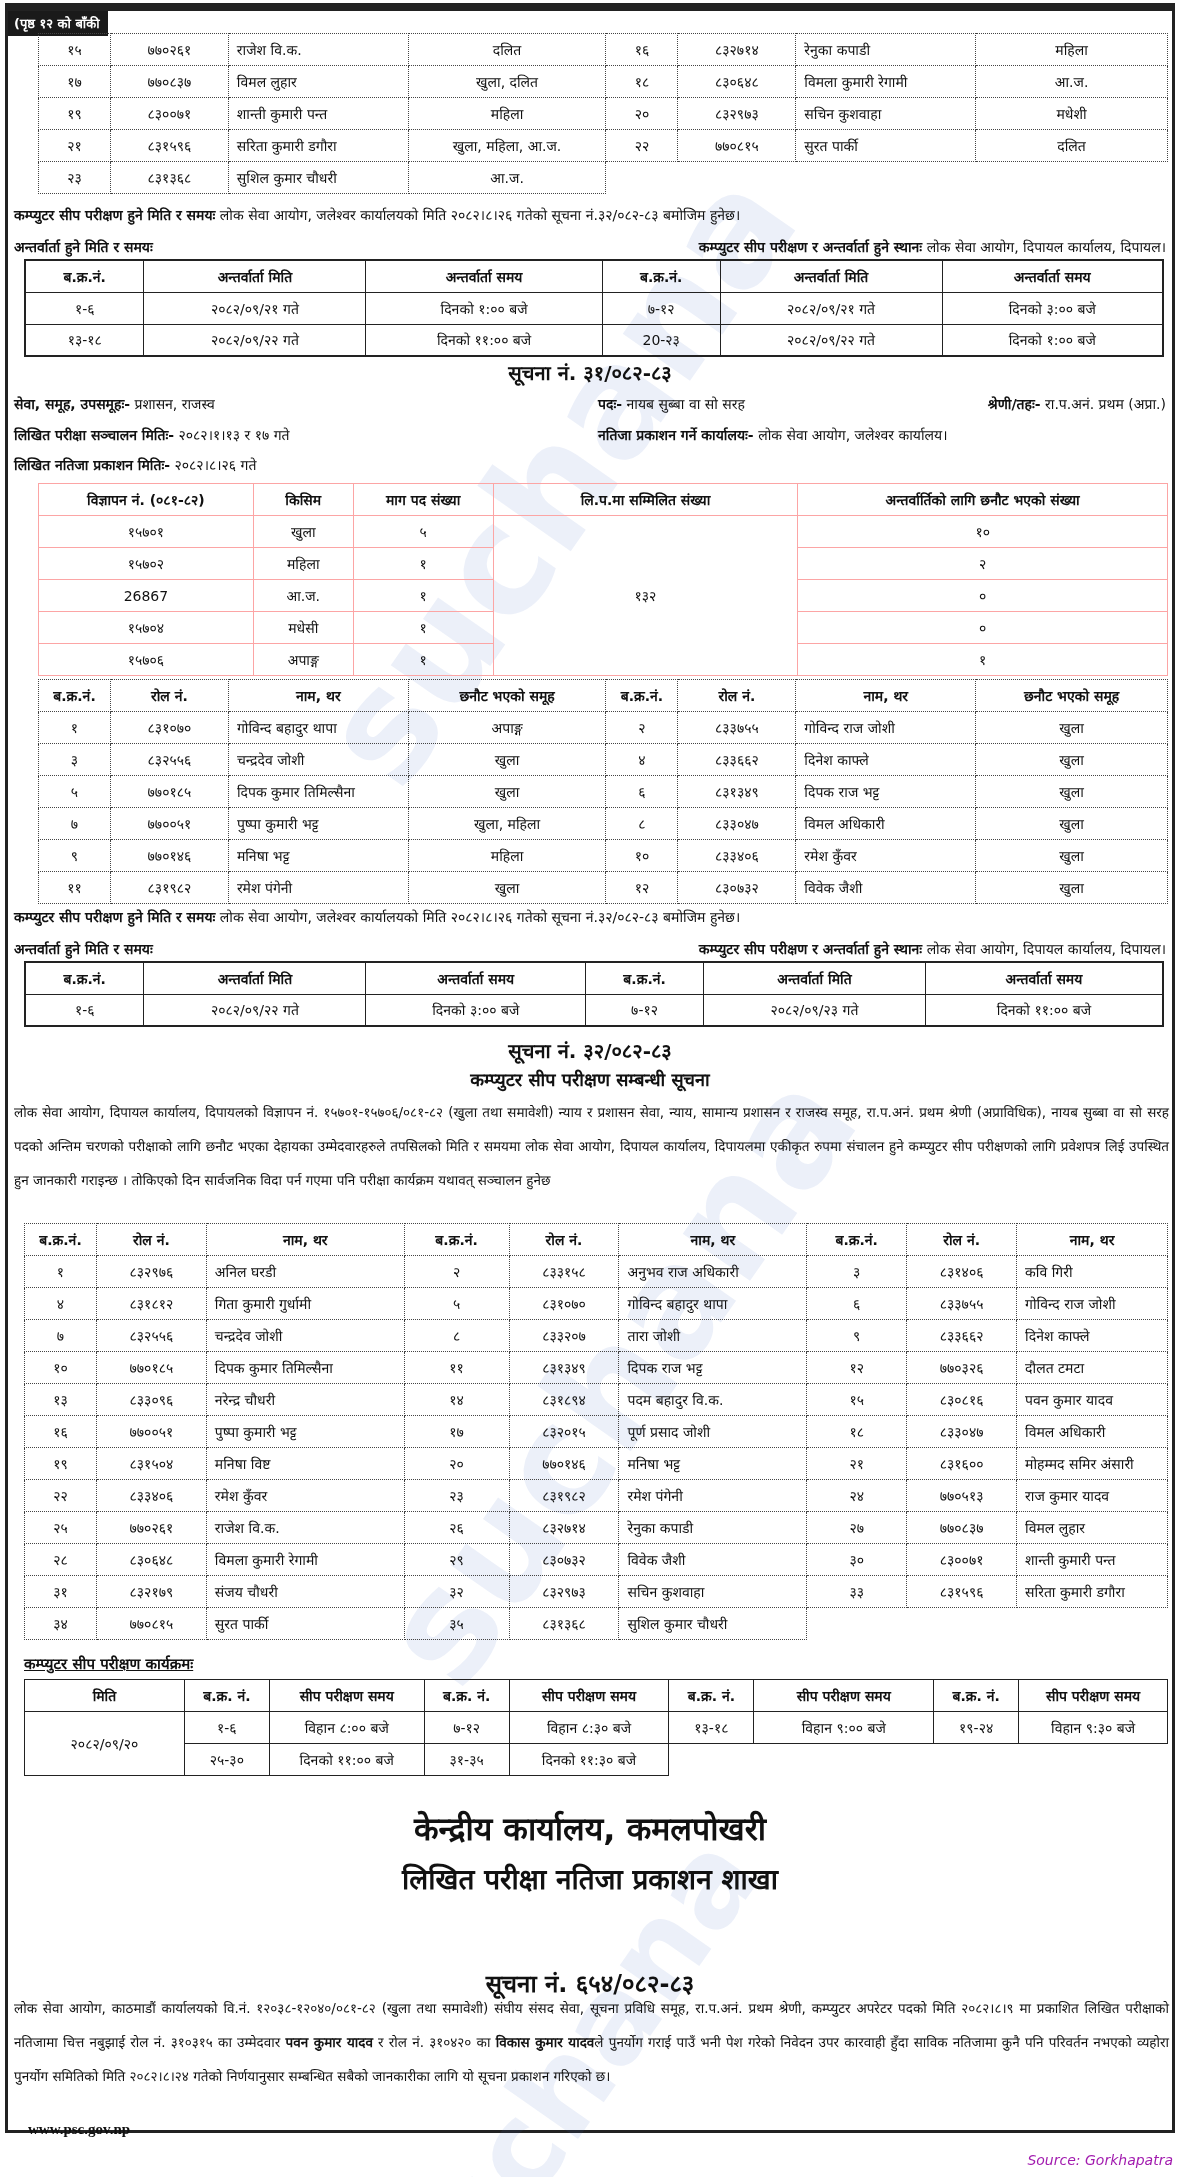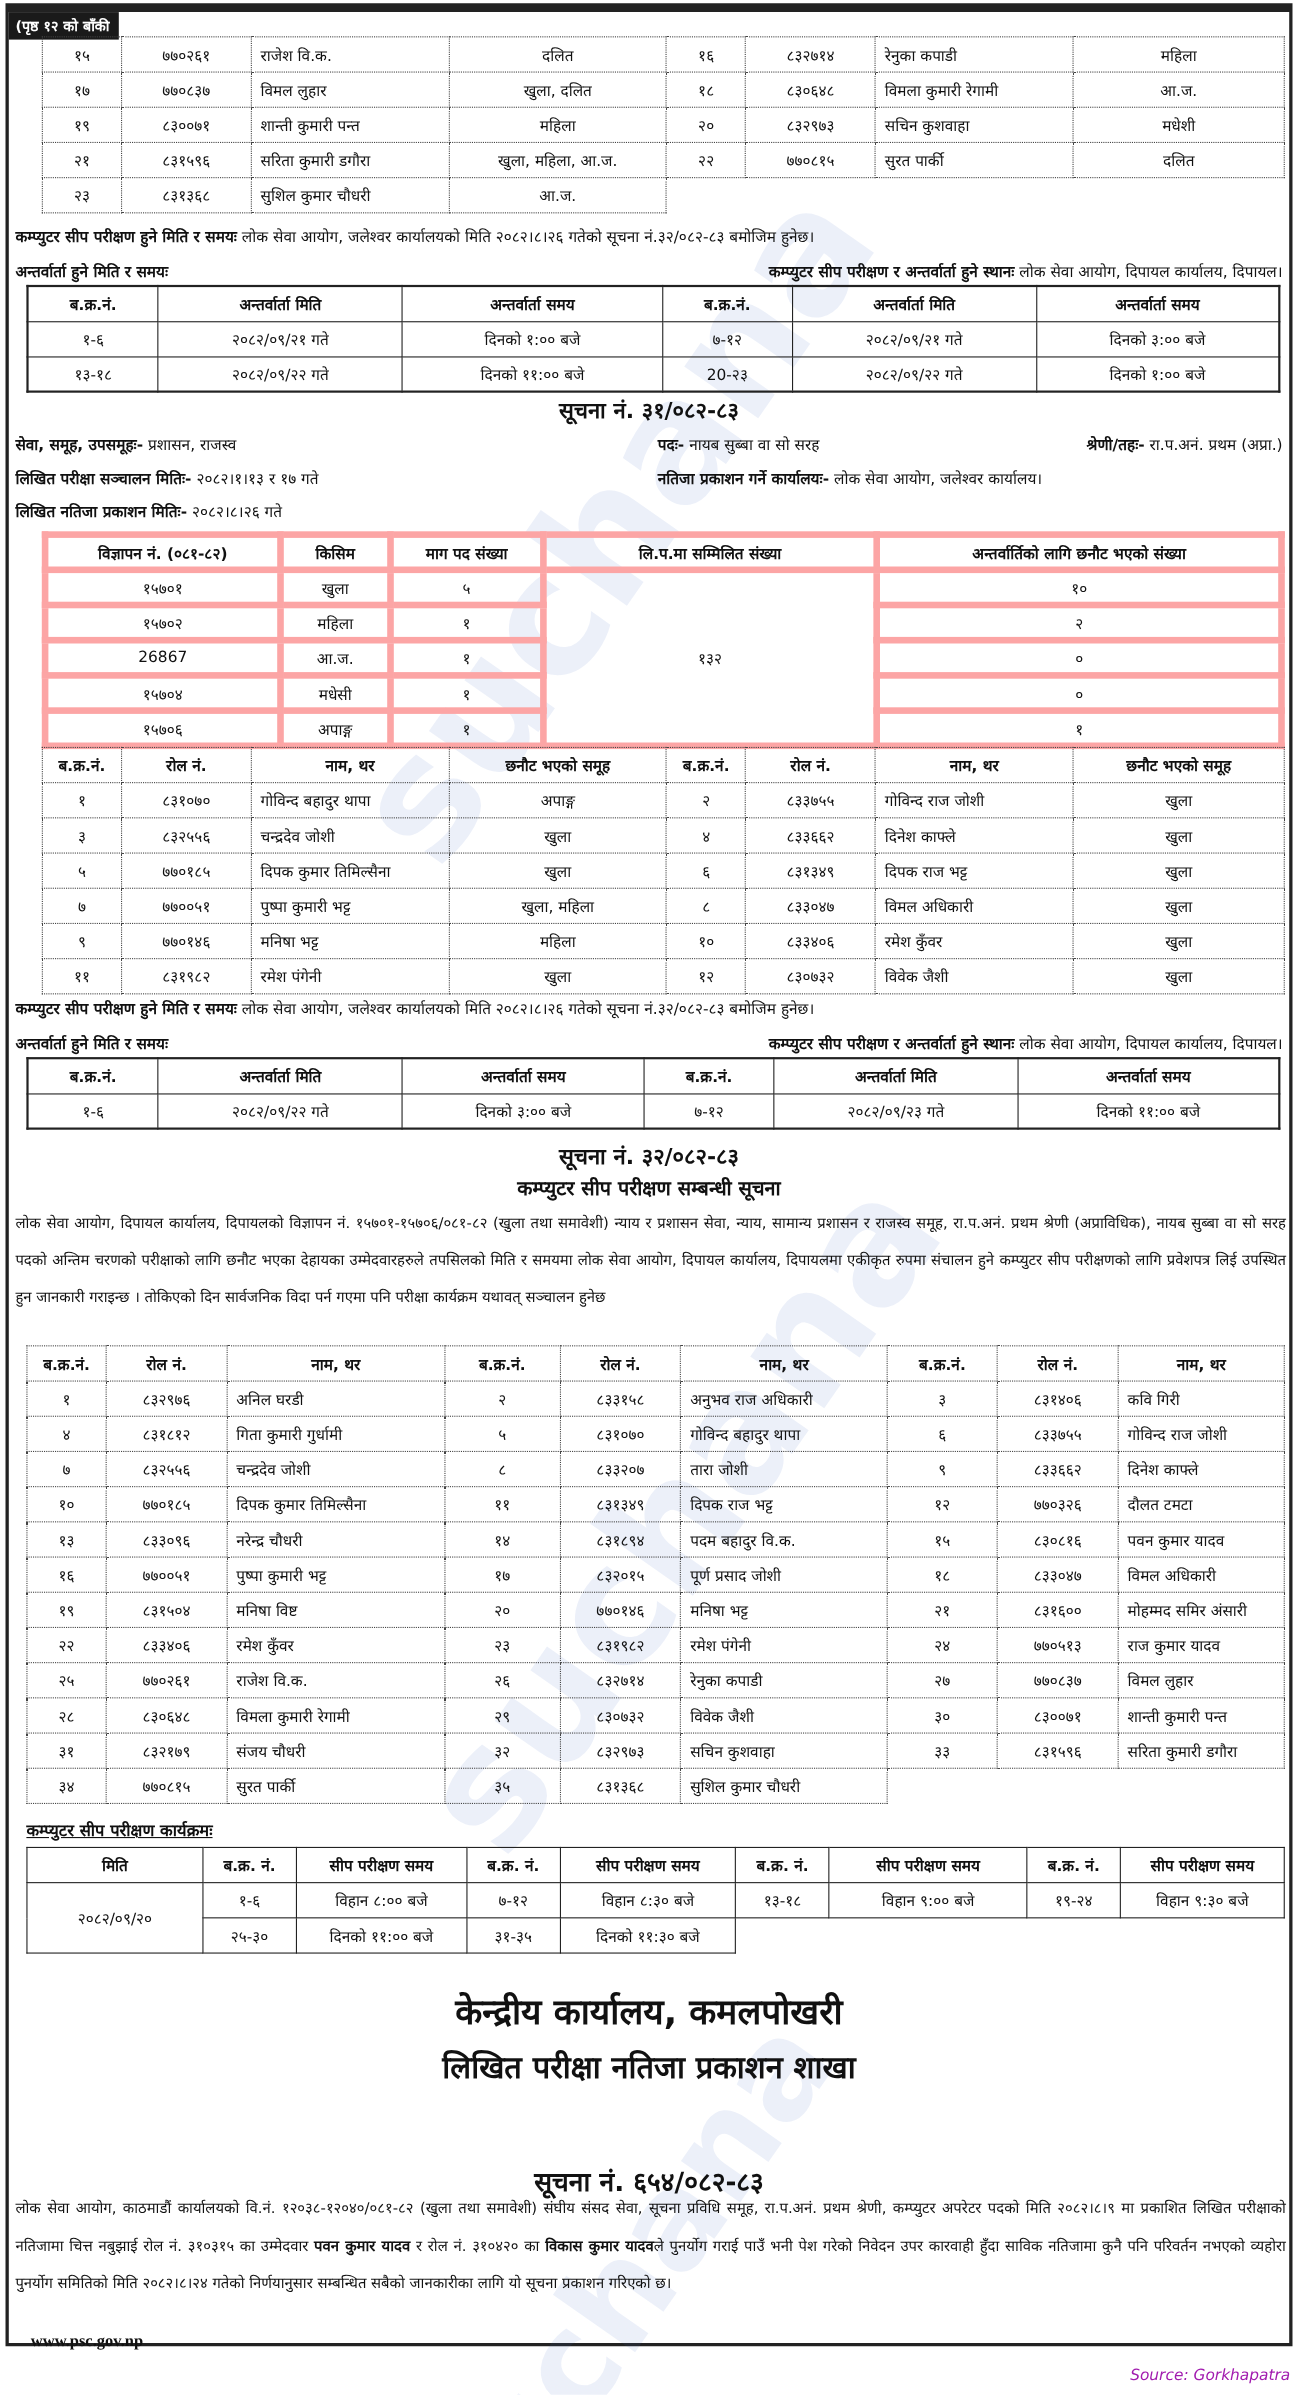--- a/index.html
+++ b/index.html
@@ -7,21 +7,21 @@
   body { font-family: "DejaVu Sans", "Liberation Sans", sans-serif; color: #111; position: relative; }
   .page { position: absolute; left: 5px; top: 3px; width: 1170px; height: 2130px; border: 3px solid #222; border-top-width: 8px; }
   .watermark { position: absolute; pointer-events: none; color: rgba(70,110,200,0.10); font-weight: bold; font-family: "DejaVu Sans", sans-serif; transform: rotate(-55deg); white-space: nowrap; }
   .tag { position: absolute; left: 0; top: 0; background: #1a1a1a; color: #fff; font-size: 13px; padding: 3px 8px 4px 6px; font-weight: bold; }
   table { border-collapse: collapse; font-size: 14px; }
   td, th { text-align: center; vertical-align: middle; font-weight: normal; padding: 0 4px; }
   .dotted td, .dotted th { border: 1px dotted #444; height: 32px; }
   .dotted th { font-weight: bold; }
   .solid td, .solid th { border: 1px solid #222; height: 32px; }
   .solid th { font-weight: bold; }
-  .grey td, .grey th { border: 6px solid #fca5a5; height: 32px; }
+  .grey td, .grey th { border: 1px solid #fca5a5; height: 32px; }
   .grey th { font-weight: bold; }
   td.left { text-align: left; padding-left: 8px; }
   .line { position: absolute; font-size: 14px; white-space: nowrap; }
   .b { font-weight: bold; }
   .center { position: absolute; left: 0; width: 100%; text-align: center; }
   .para { position: absolute; left: 6px; width: 1155px; font-size: 13.5px; line-height: 34px; text-align: justify; }
   .banner { position: absolute; left: 14px; width: 1140px; height: 54px; background: #d0d0d0; text-align: center; font-size: 30px; font-weight: bold; line-height: 54px; }
   .source { position: absolute; right: 8px; top: 2152px; font-size: 14px; font-style: italic; color: #a21caf; }
   .u { text-decoration: underline; }
 </style>

